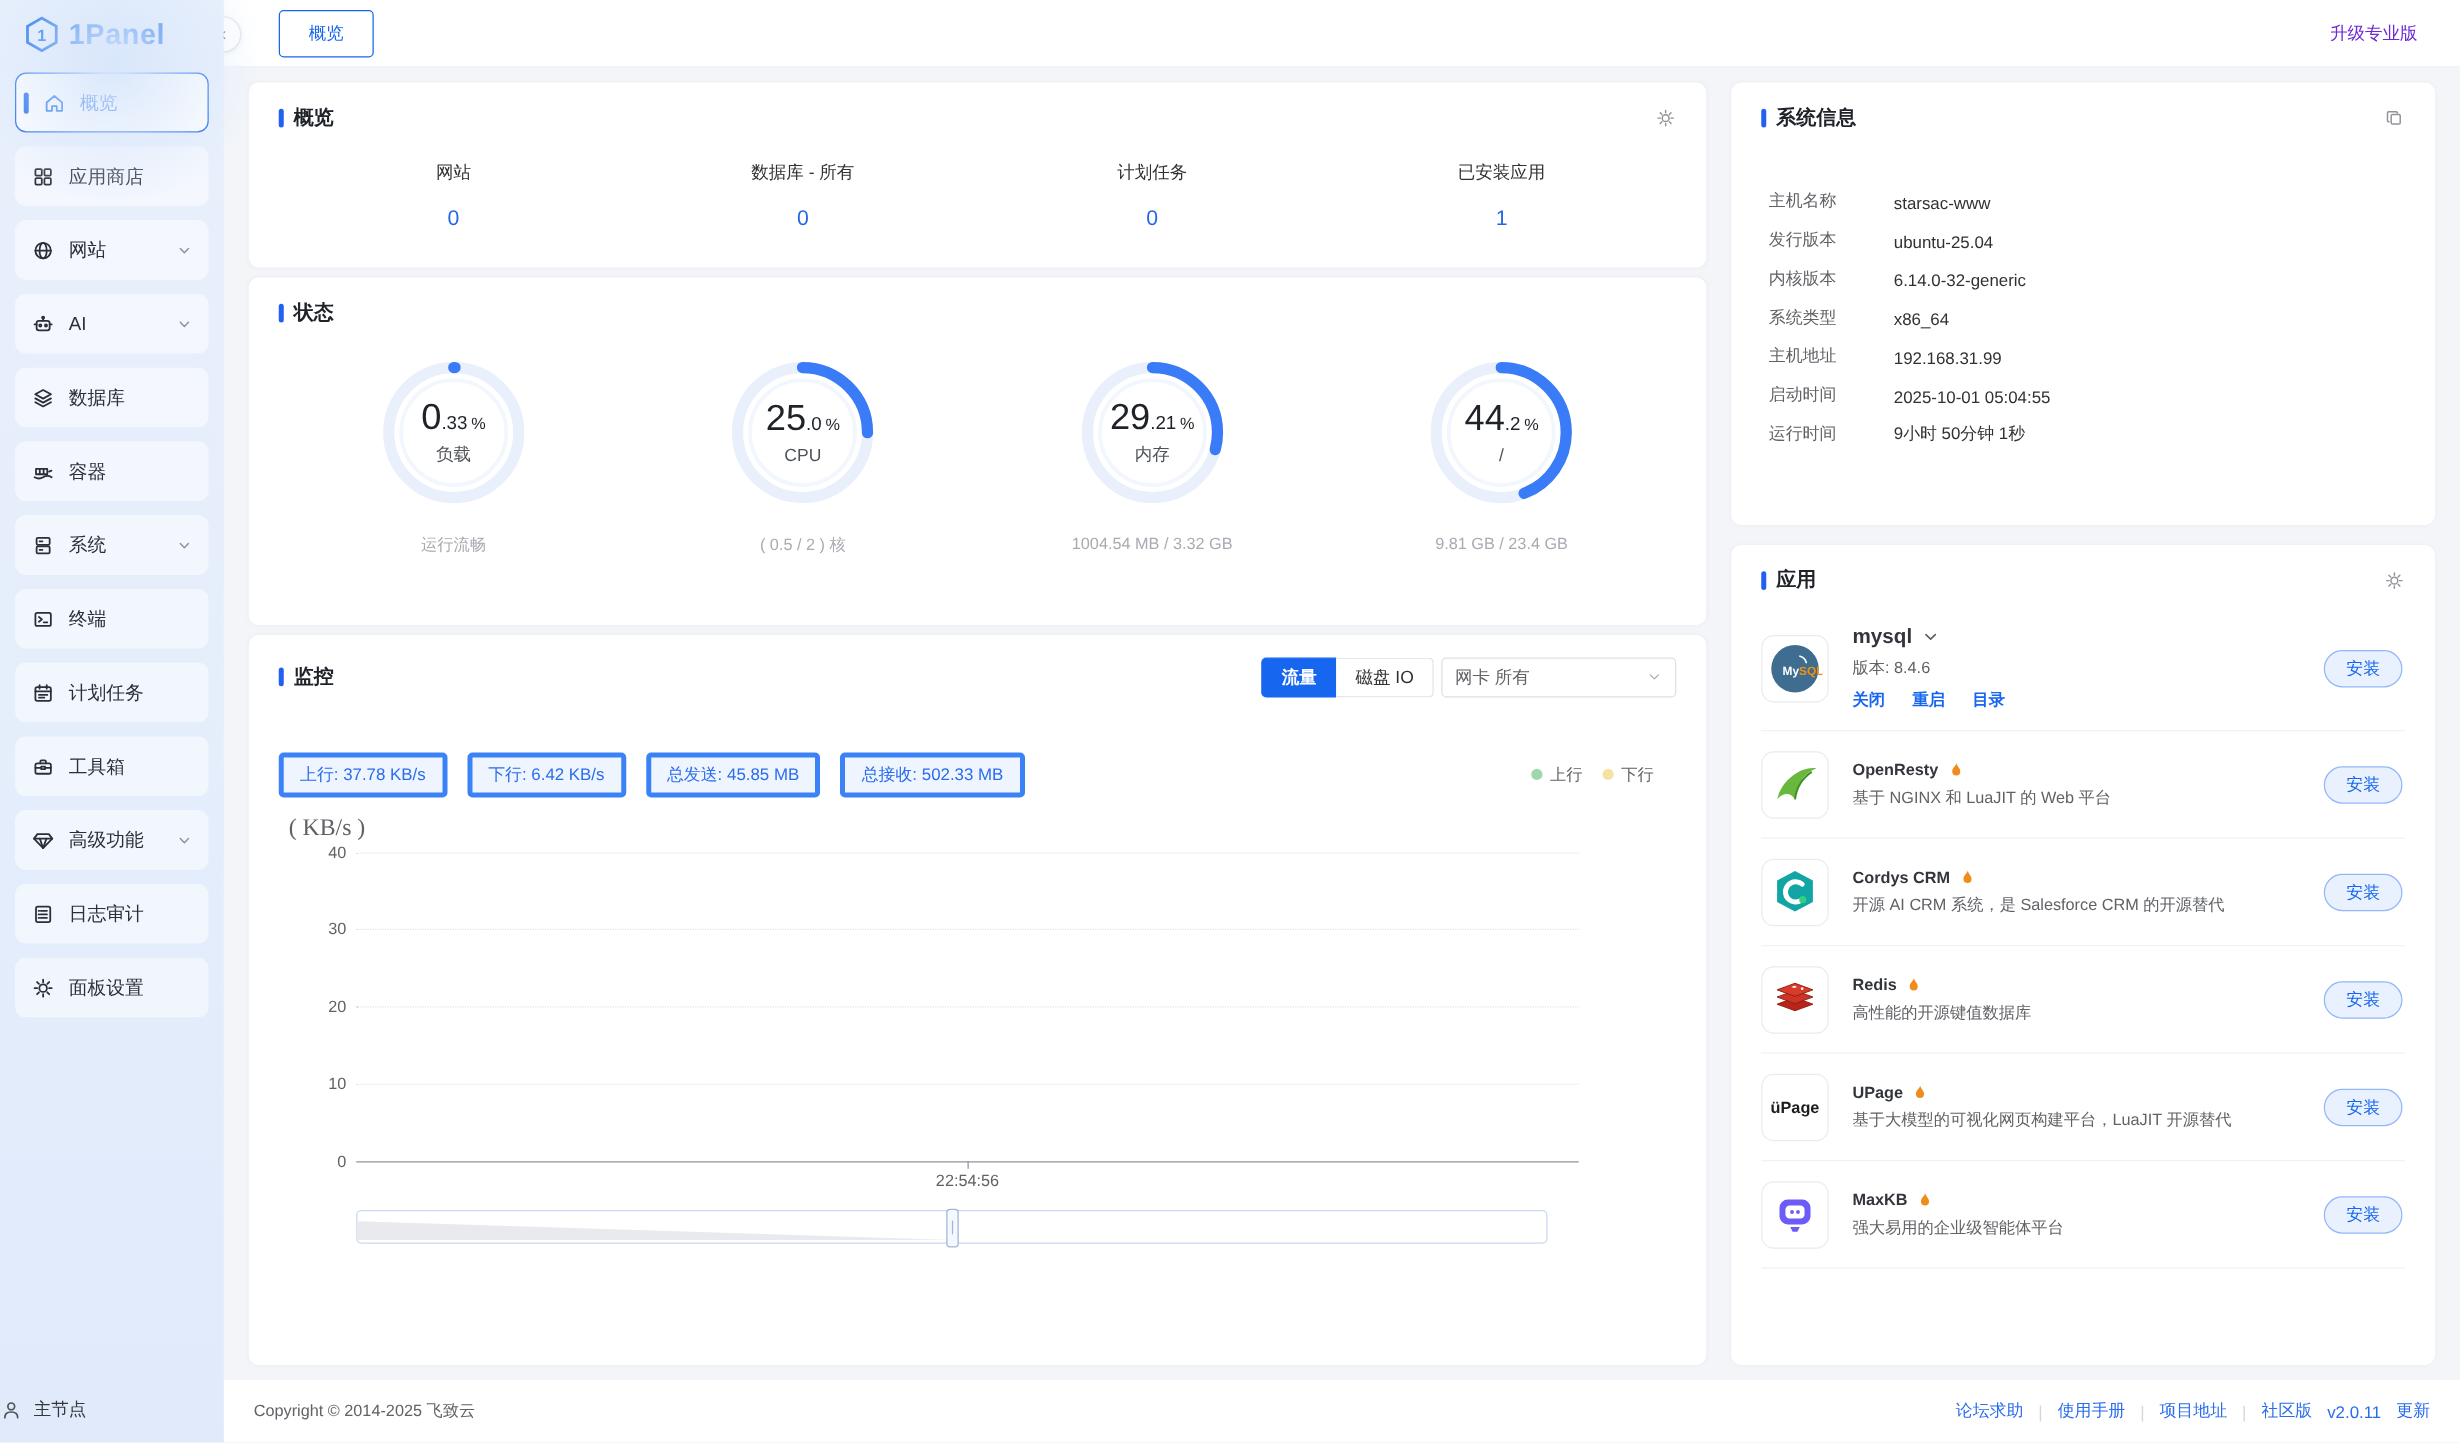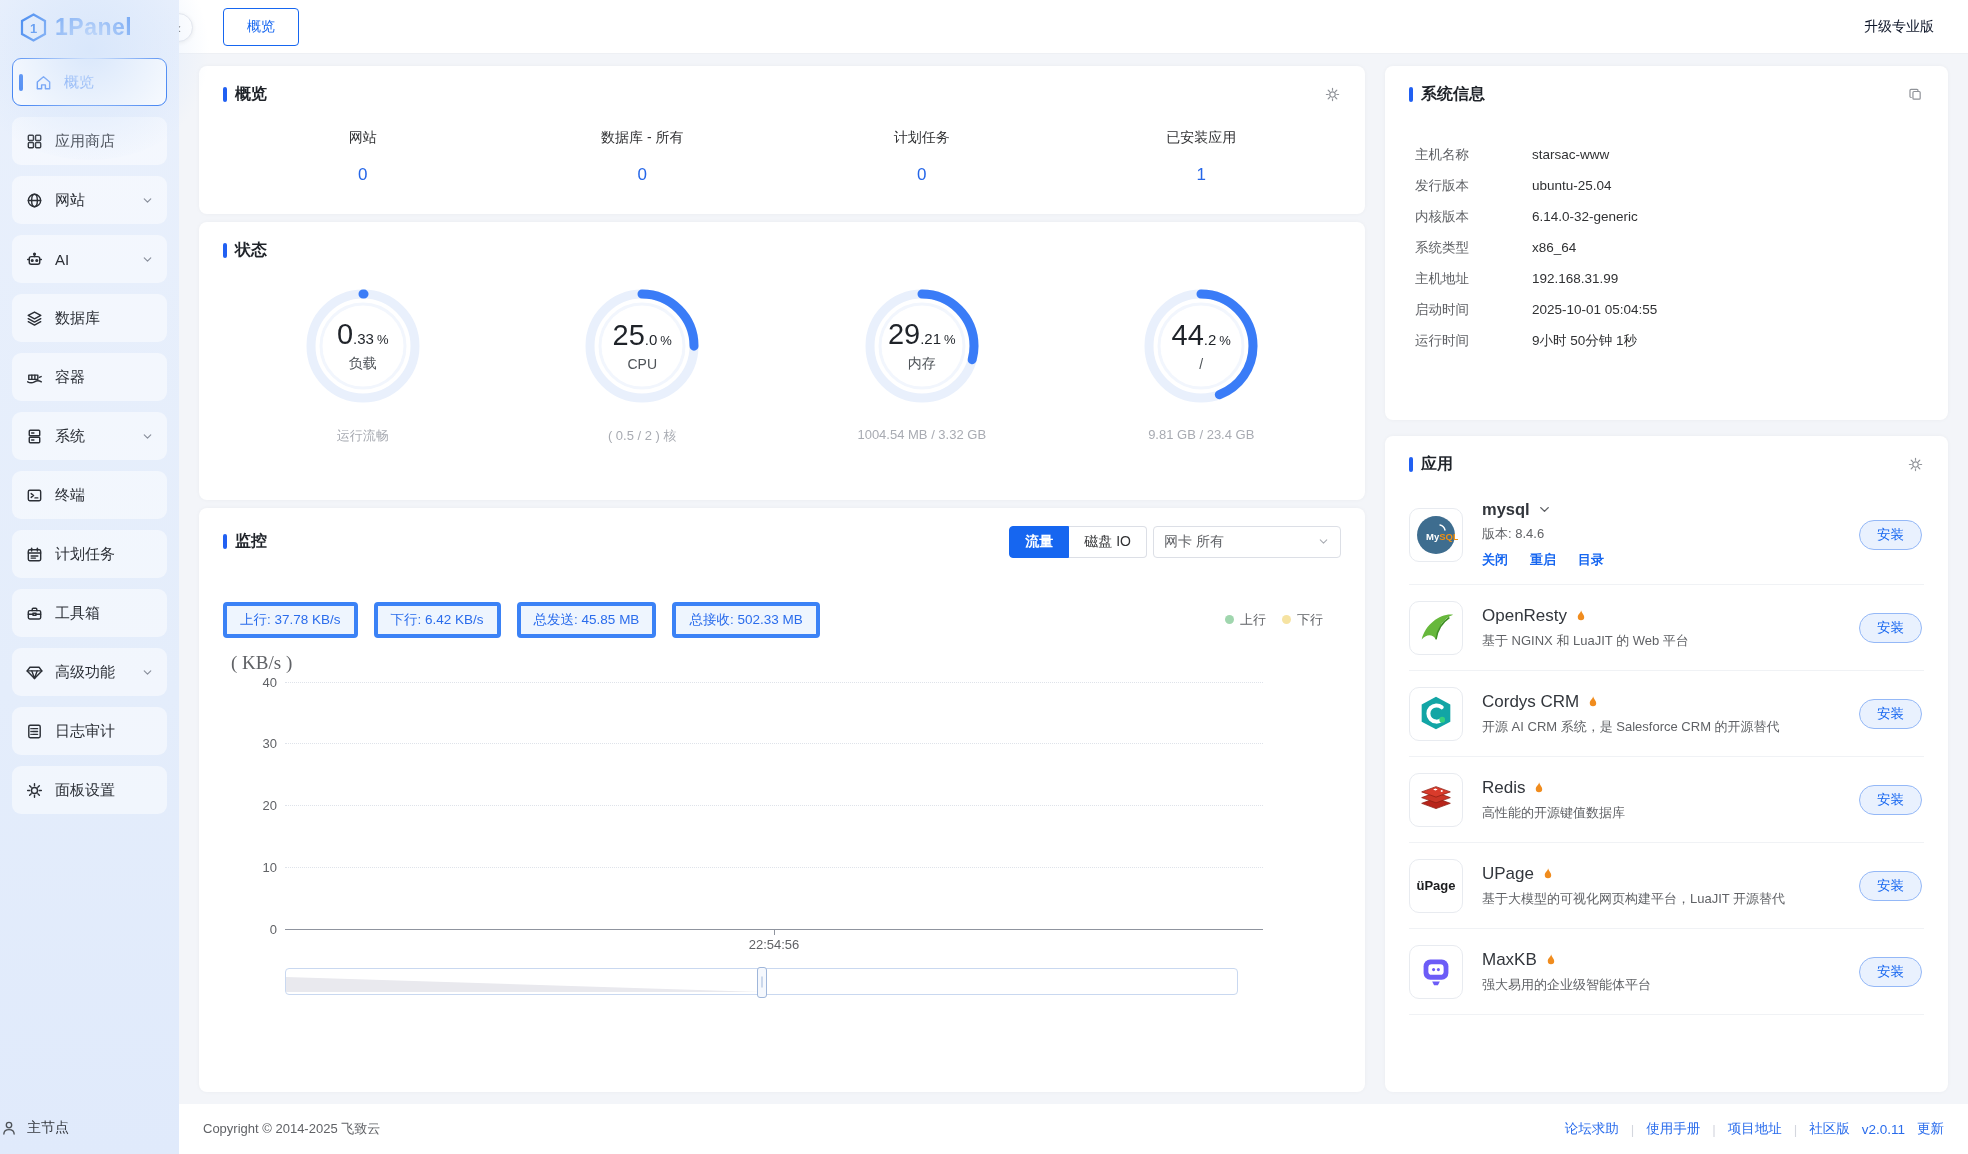--- a/index.html
+++ b/index.html
@@ -19,21 +19,21 @@
   .menu-item .chev { margin-left:auto; color:#8a909c; display:flex; }
   .menu-item.active { background:#fff; border:1px solid #1666f0; color:#1666f0; }
   .active-bar { width:4px; height:17px; border-radius:2px; background:#1666f0; margin-left:-6px; }
   .side-foot { margin-top:auto; height:52px; display:flex; align-items:center; gap:9px; font-size:14px; color:#33373d; }
 
   
   .main-wrap { flex:1; display:flex; flex-direction:column; min-width:0; }
   .topbar { height:54px; flex:none; background:#fff; display:flex; align-items:center; position:relative; padding:0 34px 0 44px; border-bottom:1px solid #eef0f4; }
   .collapse-btn { position:absolute; left:-15px; top:13px; width:29px; height:29px; border-radius:50%; background:#fff; border:1px solid #e3e6ec; box-shadow:0 1px 4px rgba(0,0,0,.08); display:flex; align-items:center; justify-content:center; color:#606266; font-size:15px; cursor:pointer; }
   .top-tab { border:1px solid #1666f0; color:#1666f0; background:#fff; border-radius:4px; font-size:14px; padding:9px 23px; cursor:pointer; }
-  .upgrade { margin-left:auto; color:#0f172a; font-size:14px; cursor:pointer; }
+  .upgrade { margin-left:auto; color:#6d28d9; font-size:14px; cursor:pointer; }
 
   .content { flex:1; display:flex; gap:20px; padding:12px 20px 0 20px; min-height:0; }
   .col-left { width:1166px; flex:none; display:flex; flex-direction:column; gap:8px; }
   .col-right { flex:1; display:flex; flex-direction:column; gap:16px; }
 
   .card { background:#fff; border-radius:8px; box-shadow:0 0 4px rgba(31,45,61,.04); padding:18px 24px; position:relative; }
   .card-head { display:flex; align-items:center; }
   .title-wrap { display:flex; align-items:center; gap:8px; }
   .title-bar { width:4px; height:15px; border-radius:2px; background:#2160f2; }
   .card-title { font-size:16px; font-weight:bold; color:#1f2329; }
@@ -87,32 +87,32 @@
   .xtickmark { position:absolute; left:50%; bottom:-6px; width:1px; height:6px; background:#8f949e; }
   .xtick-label { text-align:center; margin:8px 78px 0 62px; font-size:13px; color:#606266; }
   .dzoom { position:relative; margin:16px 103px 0 62px; height:27px; border:1px solid #c9d8f0; border-radius:4px; background:#fff; overflow:visible; cursor:pointer; }
   .dzoom svg { position:absolute; inset:0; width:100%; height:100%; }
   .dz-handle { position:absolute; left:50%; top:-2px; transform:translateX(-50%); width:10px; height:31px; background:#f5f8fd; border:1px solid #9fb6da; border-radius:3px; cursor:ew-resize; }
   .dz-handle::after { content:""; position:absolute; left:50%; top:50%; transform:translate(-50%,-50%); width:1px; height:11px; background:#9fb6da; }
 
   
   .sys-card { height:354px; }
   .sys-rows { margin-top:34px; padding-left:6px; }
-  .sys-row { display:flex; height:31px; align-items:center; font-size:13.5px;gap:17px; }
+  .sys-row { display:flex; height:31px; align-items:flex-end; font-size:13.5px; }
   .sys-label { width:100px; color:#606266; flex:none; }
   .sys-value { color:#303133; }
 
   
   .apps-card { flex:1; }
   .app-list { margin-top:10px; }
   .app-row { display:flex; align-items:center; gap:19px; padding:15px 0; border-bottom:1px solid #f0f2f5; min-height:86px; }
   .app-logo { width:54px; height:54px; flex:none; border:1px solid #e8ebf0; border-radius:10px; background:#fff; display:flex; align-items:center; justify-content:center; overflow:hidden; }
   .app-mid { flex:1; min-width:0; }
   .app-name-row { display:flex; align-items:center; gap:7px; }
-  .app-name { font-size:17px; font-weight:400; color:#32363c; cursor:pointer; }
+  .app-name { font-size:13px; font-weight:700; color:#32363c; cursor:pointer; }
   .app-desc { margin-top:6px; font-size:13px; color:#606266; white-space:nowrap; overflow:hidden; text-overflow:ellipsis; }
   .app-links { margin-top:8px; display:flex; gap:22px; }
   .app-link { color:#1666f0; font-size:13px; font-weight:bold; cursor:pointer; }
   .install-btn { flex:none; height:30px; padding:0 17px; border-radius:15px; border:1px solid #94b8f7; background:#e9f1fe; color:#1666f0; font-size:13.5px; cursor:pointer; margin-right:2px; }
   .name-chev { color:#606266; display:flex; cursor:pointer; }
 
   
   .footbar { height:50px; flex:none; background:#fff; display:flex; align-items:center; padding:0 24px; margin-top:12px; }
   .copyright { font-size:13px; color:#606266; }
   .foot-links { margin-left:auto; display:flex; align-items:center; gap:12px; font-size:13.5px; }

